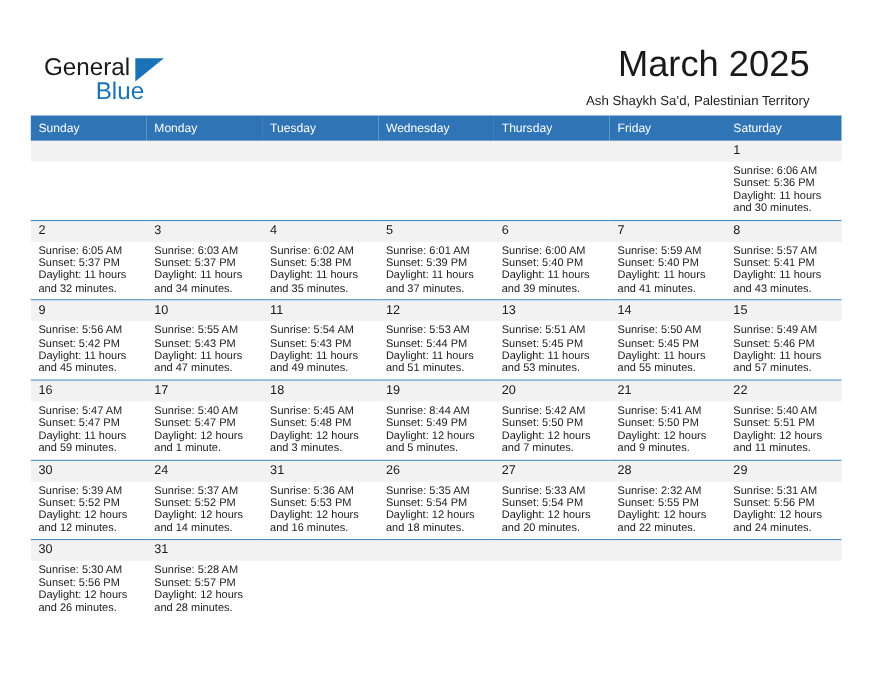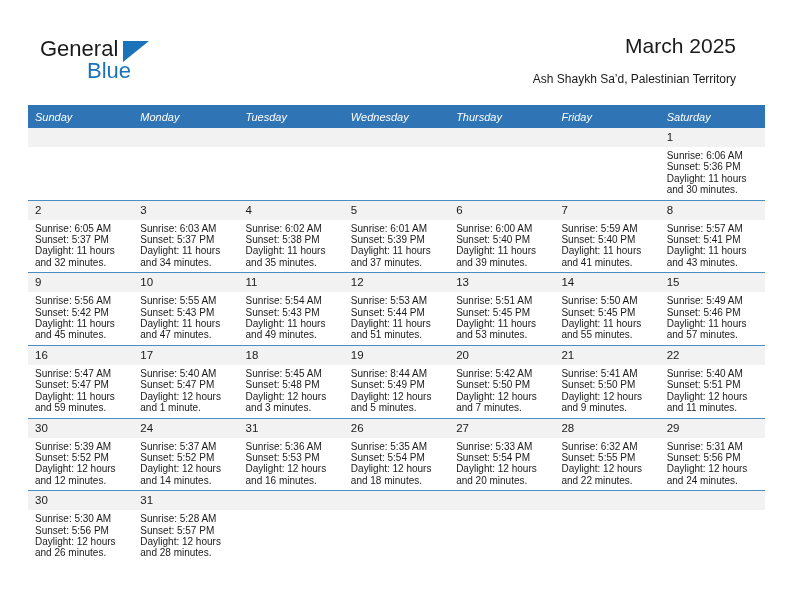--- a/index.html
+++ b/index.html
@@ -18,21 +18,21 @@
     position: relative;
     width: 792px;
     height: 612px;
     box-sizing: border-box;
   }
 
   
   .top {
     position: absolute;
     left: 0;
-    top: 0;
+    top: 12px;
     width: 772px;
     height: 100px;
   }
   .logo {
     position: absolute;
     left: 40px;
     top: 36px;
     width: 180px;
     height: 56px;
   }
@@ -64,21 +64,21 @@
     font-family: "Liberation Sans", sans-serif;
     line-height: 26px;
   }
   .title-wrap {
     position: absolute;
     right: 36px;
     top: 30px;
     text-align: right;
   }
   .cal-title {
-    font-size: 21px;
+    font-size: 33px;
     color: #1a1a1a;
     line-height: 32px;
     white-space: nowrap;
   }
   .cal-sub {
     font-size: 12px;
     color: #1a1a1a;
     line-height: 20px;
     margin-top: 7px;
     white-space: nowrap;
@@ -95,21 +95,20 @@
   }
   .cal th {
     background: #2f74b5;
     color: #ffffff;
     font-weight: normal;
     font-size: 11px;
     text-align: left;
     padding: 5px 0 5px 7px;
     height: 13px;
     border: none;
-    font-style: italic;
   }
   .cal td {
     vertical-align: top;
     padding: 0;
     border: none;
     border-bottom: 1px solid #4a8ec4;
     height: 60px;
   }
   .cal tr.week:last-child td {
     border-bottom: none;
@@ -469,21 +468,21 @@
             <div class="cell-body">
               <div>Sunrise: 5:33 AM</div>
               <div>Sunset: 5:54 PM</div>
               <div>Daylight: 12 hours</div>
               <div>and 20 minutes.</div>
             </div>
           </td>
           <td>
             <div class="daynum">28</div>
             <div class="cell-body">
-              <div>Sunrise: 6:32 AM</div>
+              <div>Sunrise: 2:32 AM</div>
               <div>Sunset: 5:55 PM</div>
               <div>Daylight: 12 hours</div>
               <div>and 22 minutes.</div>
             </div>
           </td>
           <td>
             <div class="daynum">29</div>
             <div class="cell-body">
               <div>Sunrise: 5:31 AM</div>
               <div>Sunset: 5:56 PM</div>

